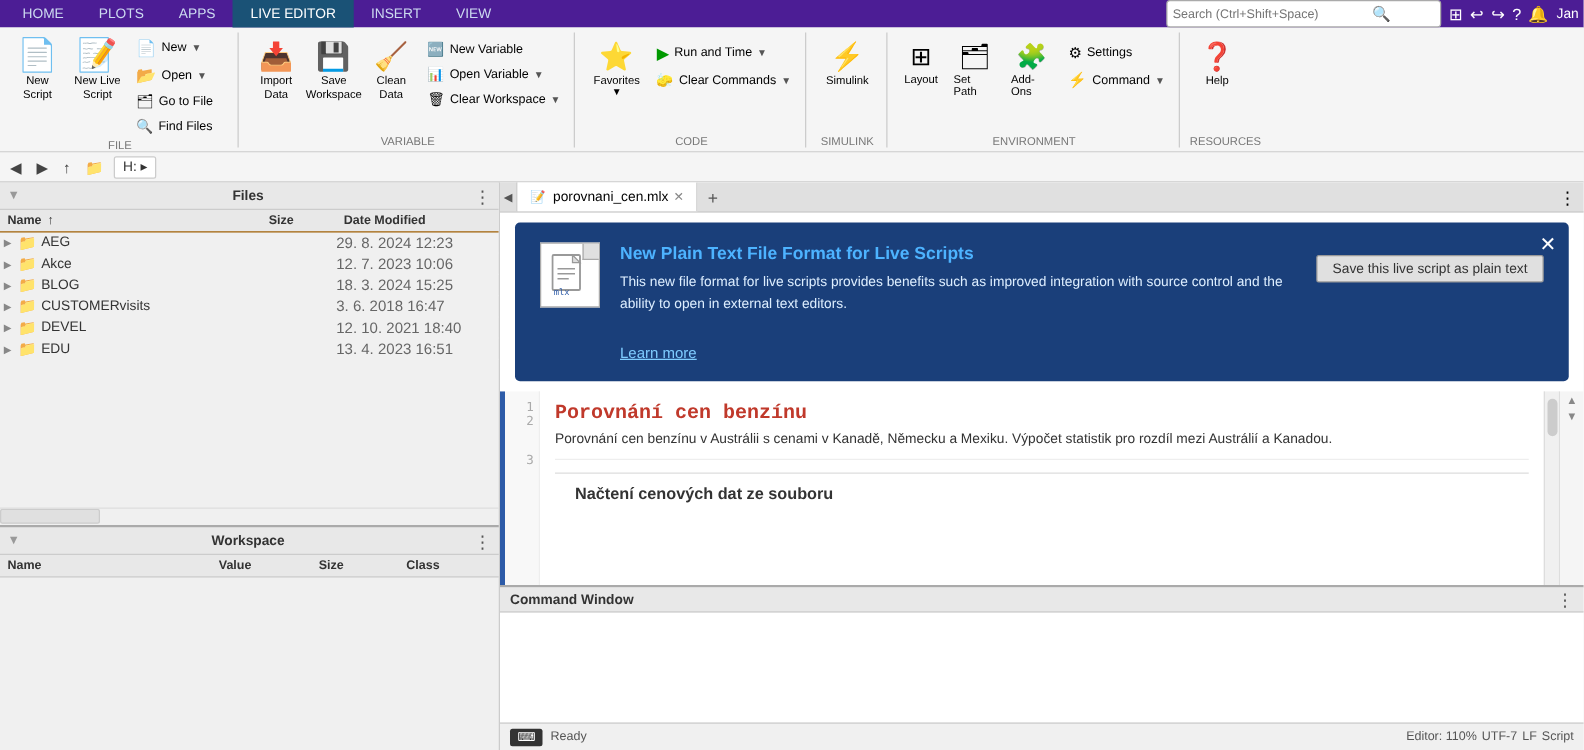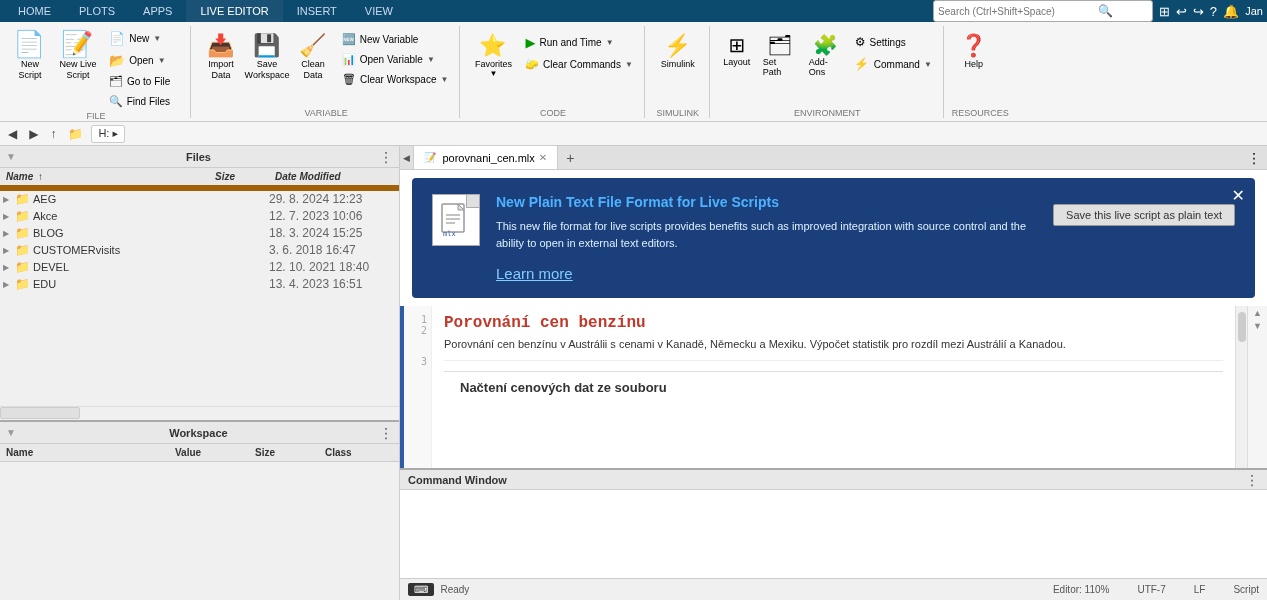--- a/index.html
+++ b/index.html
@@ -23,21 +23,21 @@
 
     
     .main-layout { display: flex; height: calc(600px - 22px - 100px - 24px); }
 
     
     .left-panel { width: 400px; display: flex; flex-direction: column; border-right: 1px solid #ccc; }
     .panel-header { background: #e8e8e8; border-bottom: 1px solid #ccc; padding: 2px 6px; display: flex; align-items: center; justify-content: space-between; height: 22px; }
     .panel-title { font-size: 11px; font-weight: bold; color: #333; }
     .panel-menu-btn { background: none; border: none; cursor: pointer; color: #555; font-size: 14px; }
     .files-section { flex: 1; overflow: hidden; display: flex; flex-direction: column; }
-    .table-header { display: flex; background: #e8e8e8; border-bottom: 6px solid #a16207; font-size: 10px; font-weight: bold; color: #333; padding: 2px 0; font-style: italic; }
+    .table-header { display: flex; background: #e8e8e8; border-bottom: 1px solid #a16207; font-size: 10px; font-weight: bold; color: #333; padding: 2px 0; }
     .table-header-cell { padding: 1px 6px; }
     .col-name { flex: 1; }
     .col-size { width: 60px; }
     .col-date { width: 130px; }
     .file-list { overflow-y: auto; flex: 1; }
     .file-row { display: flex; align-items: center; padding: 1px 0; border-bottom: 1px solid #f0f0f0; cursor: pointer; }
     .file-row .arrow { width: 12px; color: #888; font-size: 8px; text-align: center; }
     .file-icon { font-size: 12px; margin: 0 3px; }
     .file-name { flex: 1; font-size: 11px; color: #333; }
     .file-size { width: 60px; font-size: 10px; color: #666; }
@@ -51,21 +51,21 @@
     .right-panel { flex: 1; display: flex; flex-direction: column; background: #fff; }
     .editor-tabs { display: flex; background: #e0e0e0; border-bottom: 1px solid #ccc; height: 24px; align-items: stretch; }
     .editor-tab { display: flex; align-items: center; background: #fff; border-right: 1px solid #ccc; padding: 0 10px; font-size: 11px; cursor: pointer; gap: 4px; }
     .editor-tab .close-btn { color: #888; font-size: 10px; cursor: pointer; }
     .editor-tab-new { display: flex; align-items: center; padding: 0 8px; cursor: pointer; font-size: 14px; color: #555; }
     .editor-tab-menu { margin-left: auto; display: flex; align-items: center; padding: 0 6px; cursor: pointer; font-size: 14px; }
     .popup { background: #1a3f7a; color: #fff; border-radius: 4px; padding: 16px 20px; margin: 8px 12px; display: flex; gap: 16px; align-items: flex-start; position: relative; }
     .popup-content { flex: 1; }
     .popup-title { font-size: 14px; font-weight: bold; color: #4db3ff; margin-bottom: 8px; }
     .popup-body { font-size: 11px; color: #ddeeff; line-height: 1.5; }
-    .popup-link { color: #7fccff; cursor: pointer; text-decoration: underline; font-size: 15px; display: block; margin-top: 14px; }
+    .popup-link { color: #7fccff; cursor: pointer; text-decoration: underline; font-size: 12px; display: block; margin-top: 24px; }
     .popup-close { position: absolute; top: 8px; right: 10px; background: none; border: none; color: #fff; font-size: 16px; cursor: pointer; }
     .popup-save-btn { background: #e0e0e0; color: #333; border: 1px solid #999; padding: 4px 12px; font-size: 11px; cursor: pointer; border-radius: 2px; white-space: nowrap; align-self: center; margin-top: 10px; }
 
     
     .file-path-bar { background: #f5f5f5; border-bottom: 1px solid #ddd; padding: 2px 6px; font-size: 10px; color: #555; }
 
     
     .editor-content { flex: 1; overflow-y: auto; padding: 0; position: relative; }
     .editor-title { font-size: 16px; font-weight: bold; color: #c0392b; margin-bottom: 4px; font-family: Liberation Mono, monospace; }
     .editor-desc { font-size: 11px; color: #333; line-height: 1.6; }
@@ -73,24 +73,24 @@
 
     
     .command-window { height: 110px; border-top: 2px solid #aaa; display: flex; flex-direction: column; }
     .cmd-header { background: #e8e8e8; border-bottom: 1px solid #ccc; padding: 2px 8px; display: flex; justify-content: space-between; align-items: center; height: 20px; }
     .cmd-title { font-size: 11px; font-weight: bold; color: #333; }
     .cmd-body { flex: 1; background: #fff; padding: 4px 8px; font-family: 'Consolas', monospace; font-size: 11px; overflow-y: auto; }
     .cmd-line { color: #333; line-height: 1.5; }
 
     
     .status-bar { display: flex; align-items: center; background: #f0f0f0; border-top: 1px solid #ccc; height: 22px; padding: 0 8px; font-size: 10px; color: #555; gap: 8px; }
-    .status-right { display: flex; gap: 28px; }
-
-    
-    .top-bar { display: flex; align-items: center; background: #0c4a6e; height: 22px; padding: 0 4px; gap: 2px; }
+    .status-right { display: flex; gap: 4px; }
+
+    
+    .top-bar { display: flex; align-items: center; background: #4c1d95; height: 22px; padding: 0 4px; gap: 2px; }
     .top-bar-right { margin-left: auto; display: flex; align-items: center; gap: 6px; }
 
     .popup-file-icon { width: 48px; height: 52px; background: #fff; border: 1.5px solid #aaa; display: flex; flex-direction: column; align-items: center; justify-content: center; font-size: 9px; color: #555; position: relative; }
     .popup-file-icon::before { content: ''; position: absolute; top: 0; right: 0; width: 12px; height: 12px; background: #e0e0e0; border-left: 1.5px solid #aaa; border-bottom: 1.5px solid #aaa; }
     .toolbar-large-btn { display: flex; flex-direction: column; align-items: center; justify-content: center; cursor: pointer; border: 1px solid transparent; border-radius: 3px; padding: 4px; background: transparent; }
   </style>
 </head>
 <body>
 
 <div class="top-bar">

